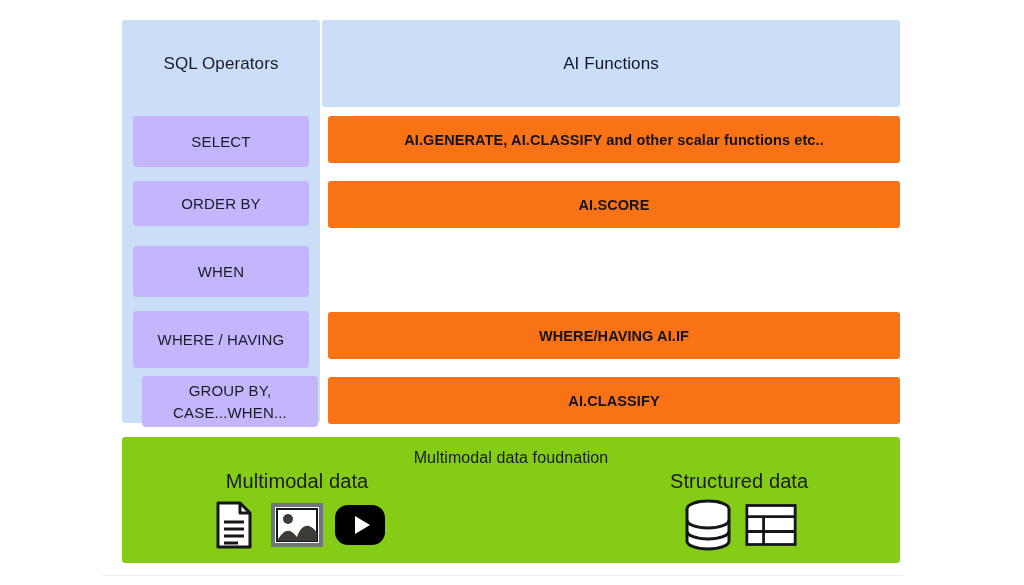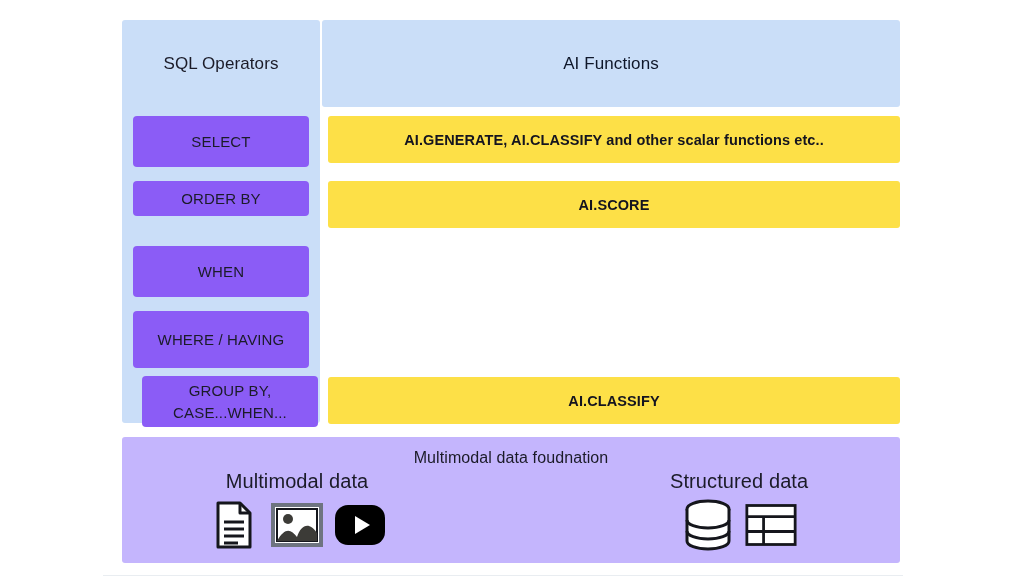--- a/index.html
+++ b/index.html
@@ -42,33 +42,33 @@
     align-items: center;
     justify-content: center;
     font-size: 17px;
     color: #1b1b28;
     letter-spacing: 0.1px;
   }
   .sql-item {
     position: absolute;
     left: 11px;
     width: 176px;
-    background: #8b5cf6;
+    background: #c4b5fd;
     border-radius: 4px;
     display: flex;
     align-items: center;
     justify-content: center;
     text-align: center;
     font-size: 15px;
     color: #1b1b28;
     letter-spacing: 0.15px;
     line-height: 1.42;
   }
   .sql-item.i0 { top: 96px;  height: 51px; }
-  .sql-item.i1 { top: 161px; height: 35px; text-align: center; }
+  .sql-item.i1 { top: 161px; height: 45px; text-align: center; }
   .sql-item.i2 { top: 226px; height: 51px; }
   .sql-item.i3 { top: 291px; height: 57px; }
   .sql-item.i4 { top: 356px; height: 51px; margin-left: 9px; }
 
   
   .ai-header {
     position: absolute;
     left: 322px;
     top: 20px;
     width: 578px;
@@ -80,21 +80,21 @@
     justify-content: center;
     font-size: 17px;
     color: #0f172a;
     letter-spacing: 0.1px;
   }
   .ai-row {
     position: absolute;
     left: 328px;
     width: 572px;
     height: 47px;
-    background: #fde047;
+    background: #f97316;
     border-radius: 3px;
     display: flex;
     align-items: center;
     justify-content: center;
     font-size: 14.5px;
     font-weight: bold;
     color: #14141f;
     letter-spacing: 0.1px;
   }
   .ai-row.r0 { top: 116px; }
@@ -103,21 +103,21 @@
   .ai-row.r3 { top: 312px; }
   .ai-row.r4 { top: 377px; }
 
   
   .foundation {
     position: absolute;
     left: 122px;
     top: 437px;
     width: 778px;
     height: 126px;
-    background: #c4b5fd;
+    background: #84cc16;
     border-radius: 3px;
   }
   .foundation-title {
     position: absolute;
     left: 0;
     top: 12px;
     width: 778px;
     text-align: center;
     font-size: 16px;
     color: #1b1b28;
@@ -188,20 +188,23 @@
 
   <div class="ai-header">
     <span>AI Functions</span>
   </div>
 
   <div class="ai-row r0">
     <span>AI.GENERATE, AI.CLASSIFY and other scalar functions etc..</span>
   </div>
   <div class="ai-row r1">
     <span>AI.SCORE</span>
+  </div>
+  <div class="ai-row r3">
+    <span>WHERE/HAVING AI.IF</span>
   </div>
   <div class="ai-row r4">
     <span>AI.CLASSIFY</span>
   </div>
 
   <div class="foundation">
     <div class="foundation-title">Multimodal data foudnation</div>
 
     <div class="group g-multimodal">
       <div class="group-label">Multimodal data</div>

